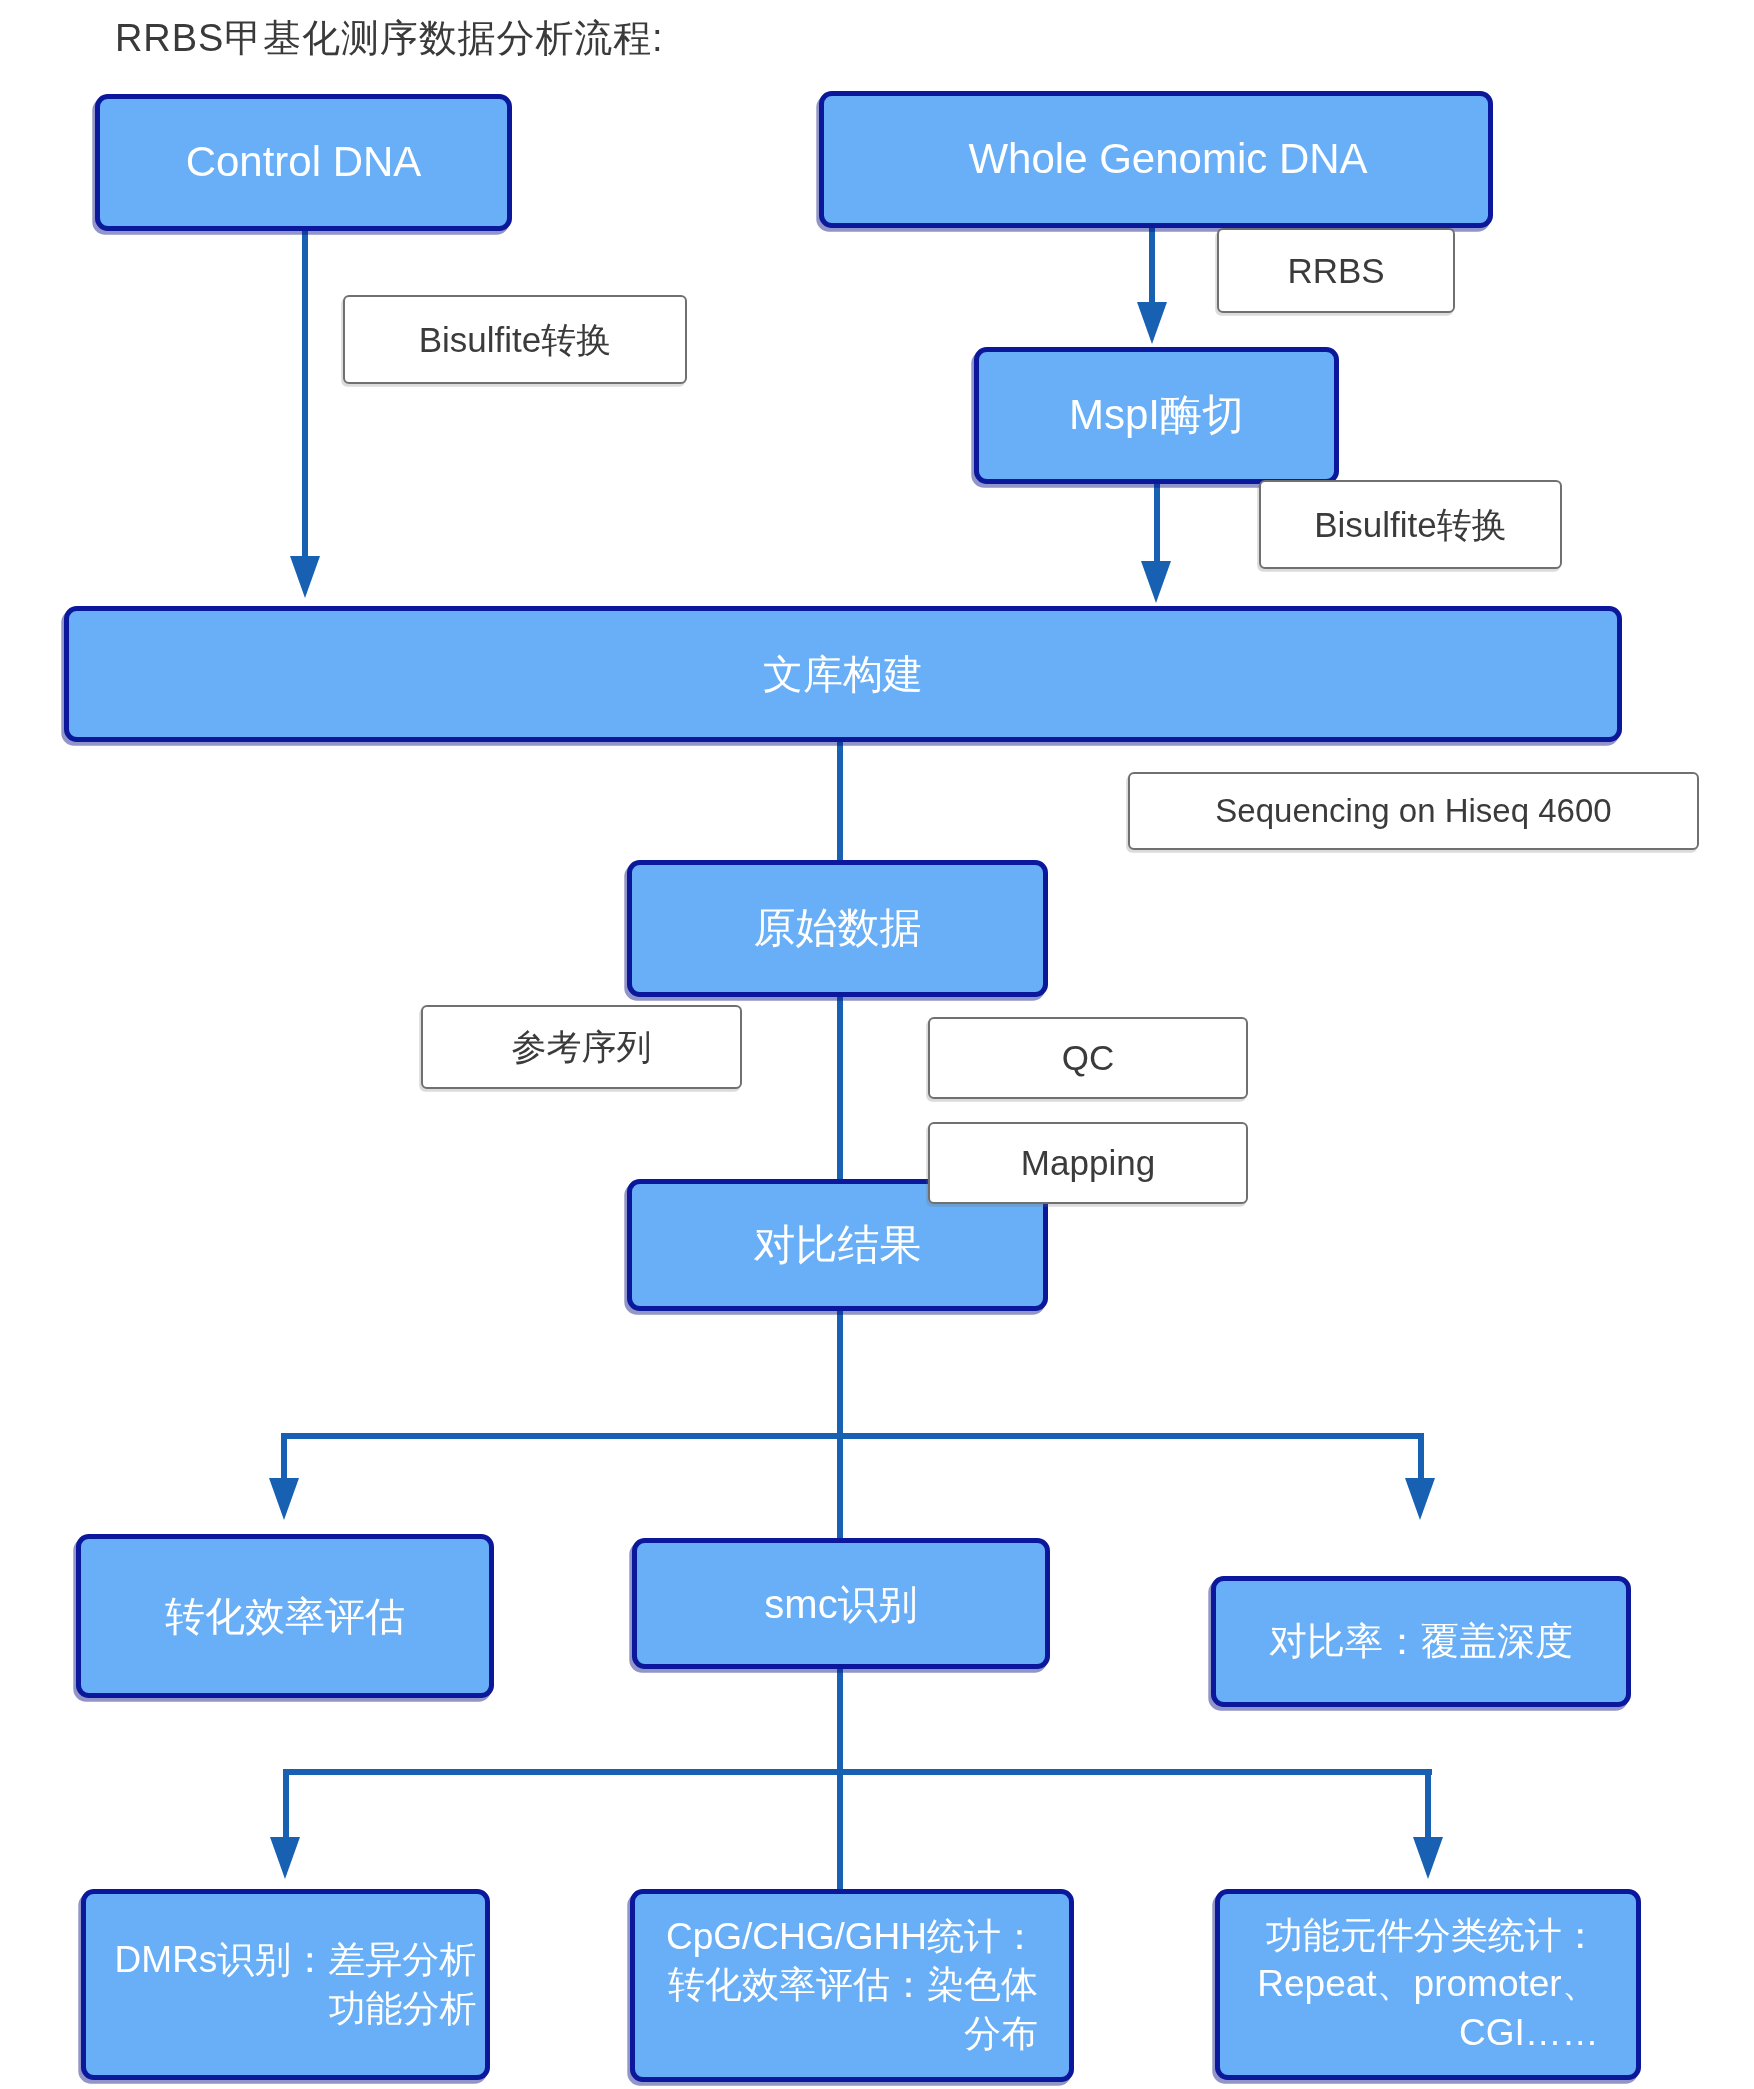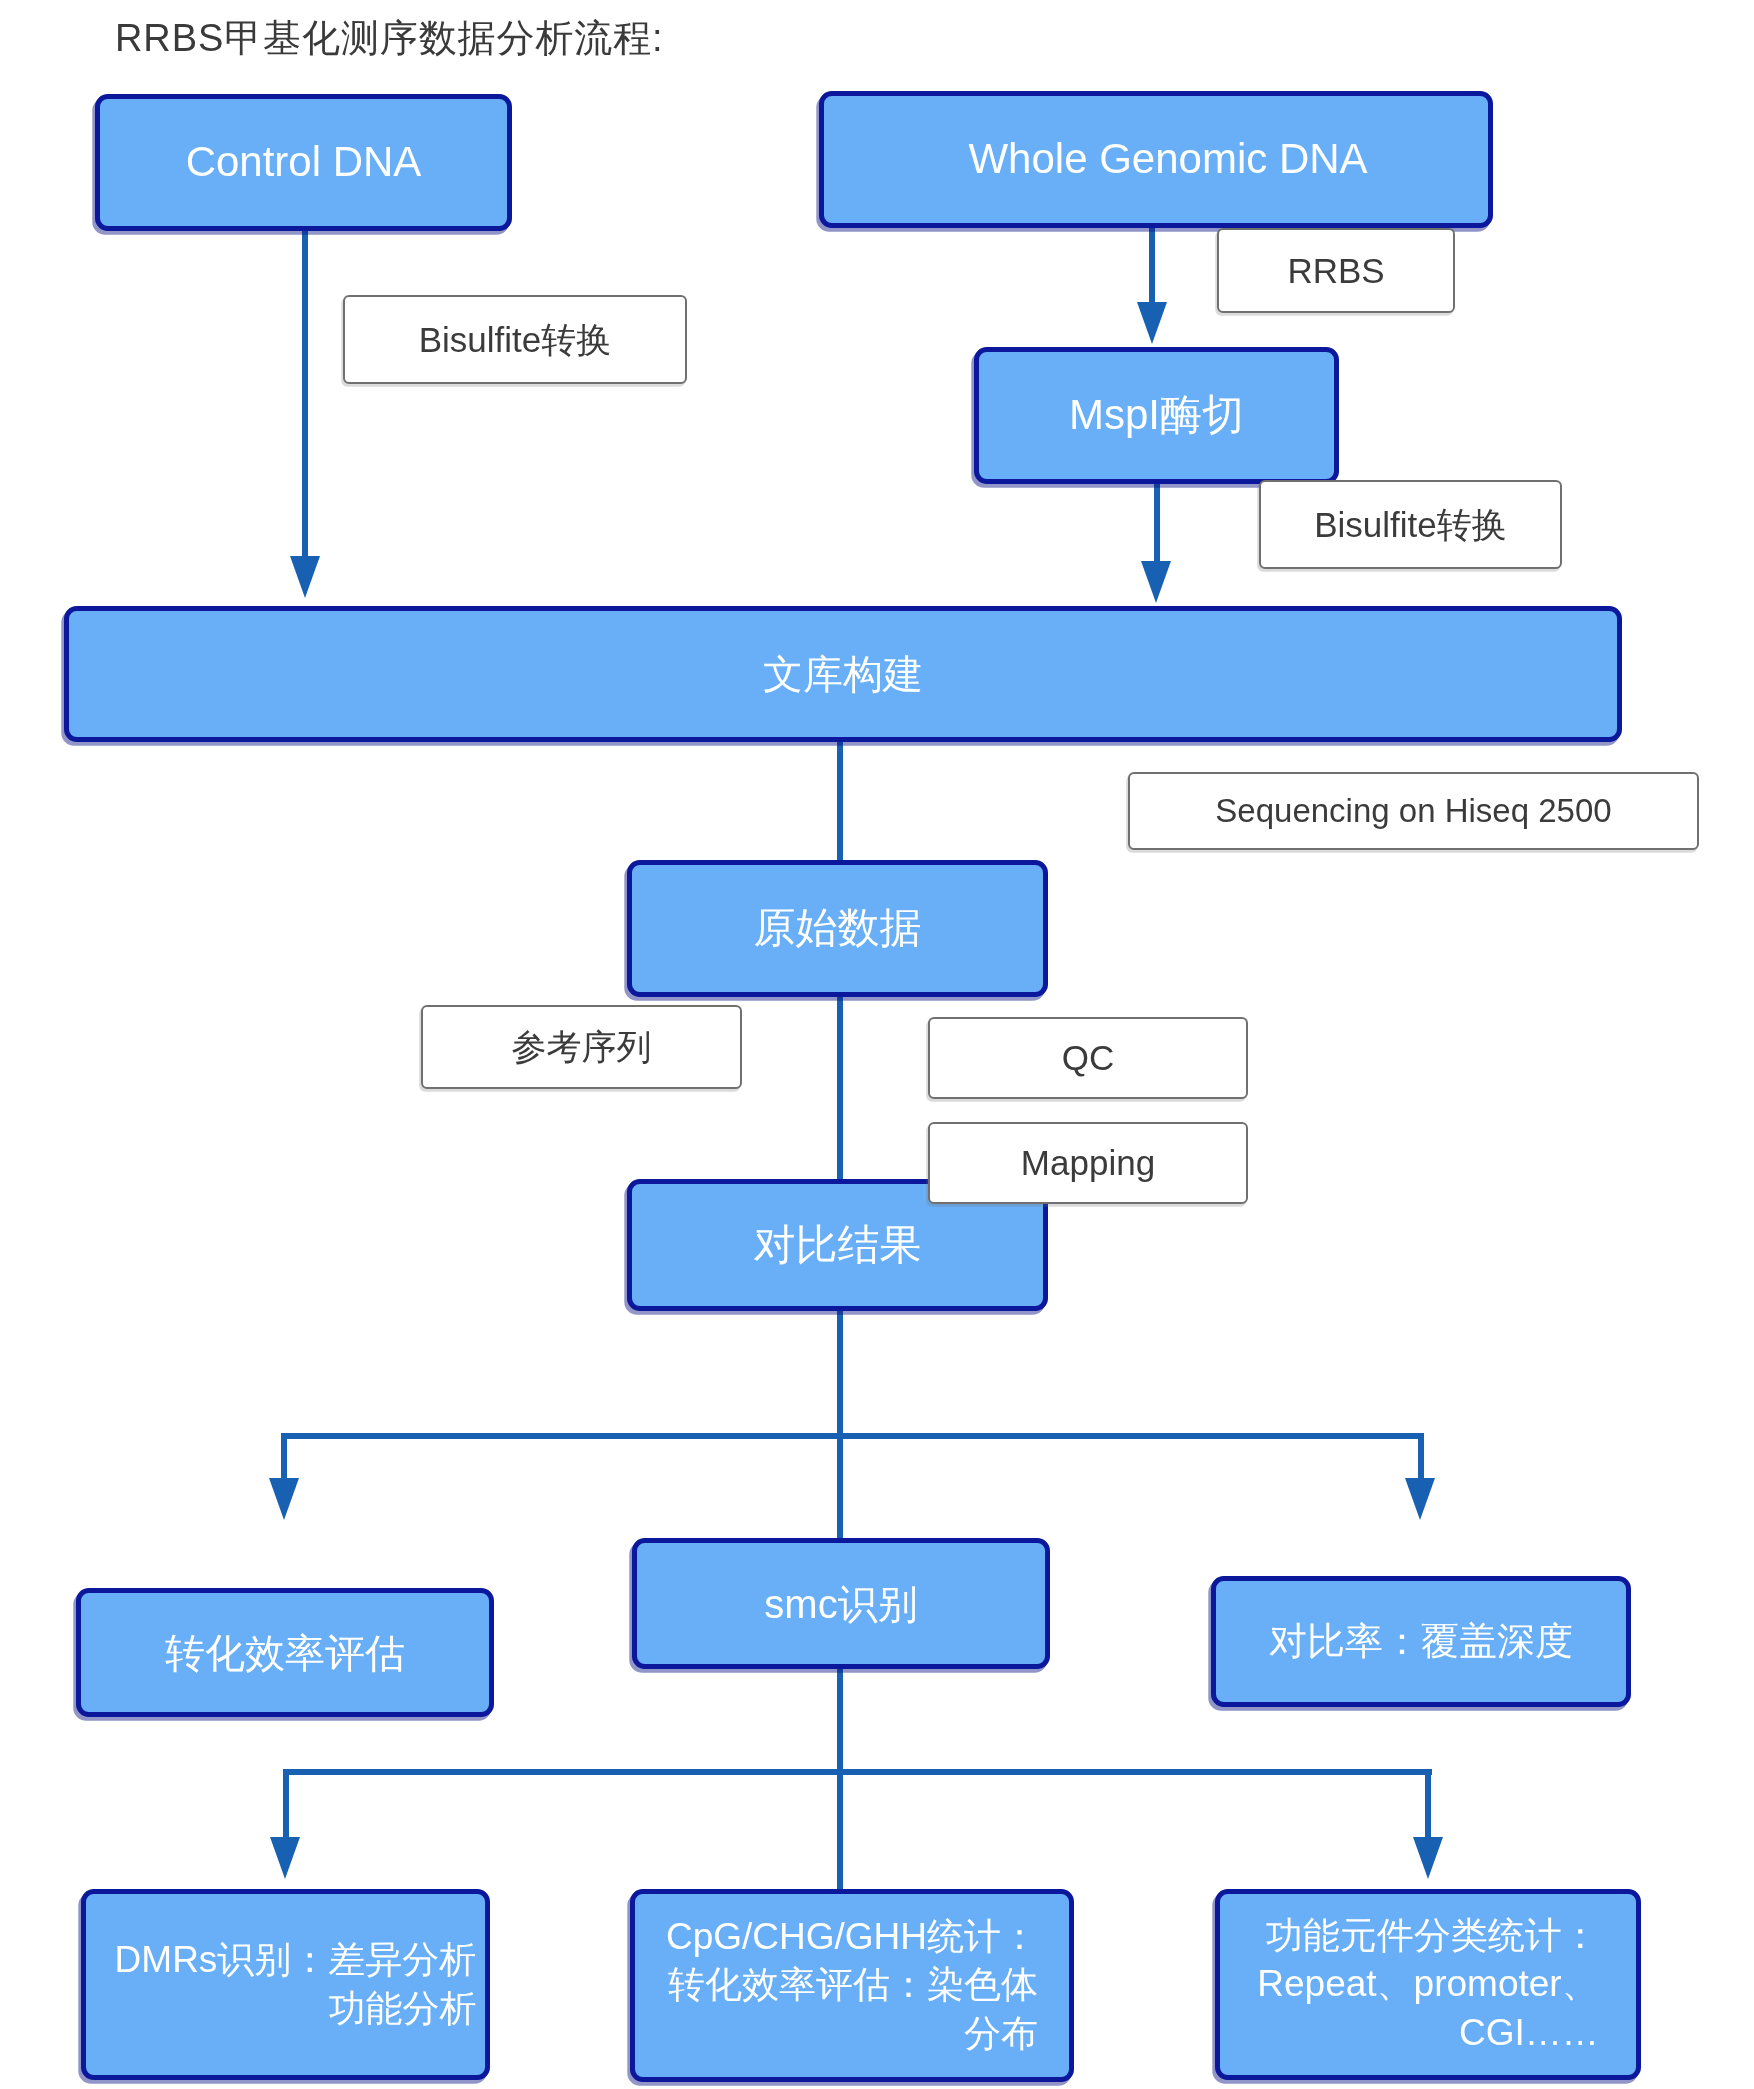--- a/index.html
+++ b/index.html
@@ -48,35 +48,35 @@
 
 <div id="canvas">
   <div id="diagram-title">RRBS甲基化测序数据分析流程:</div>
   <div id="nodes-layer">
       <div class="node process" style="left: 95px; top: 94px; width: 417px; height: 137px; font-size: 42px;">Control DNA</div>
       <div class="node process" style="left: 819px; top: 91px; width: 674px; height: 137px; font-size: 42px; padding-left: 24px;">Whole Genomic DNA</div>
       <div class="node process" style="left: 974px; top: 347px; width: 365px; height: 137px; font-size: 42px;">MspI酶切</div>
       <div class="node process" style="left: 64px; top: 606px; width: 1558px; height: 136px; font-size: 40px;">文库构建</div>
       <div class="node process" style="left: 627px; top: 860px; width: 421px; height: 137px; font-size: 42px;">原始数据</div>
       <div class="node process" style="left: 627px; top: 1179px; width: 421px; height: 132px; font-size: 42px;">对比结果</div>
-      <div class="node process" style="left: 76px; top: 1588px; width: 418px; height: 129px; font-size: 40px;">转化效率评估</div>
+      <div class="node process" style="left: 76px; top: 1534px; width: 418px; height: 164px; font-size: 40px;">转化效率评估</div>
       <div class="node process" style="left: 632px; top: 1538px; width: 418px; height: 131px; font-size: 40px;">smc识别</div>
       <div class="node process" style="left: 1211px; top: 1538px; width: 420px; height: 131px; font-size: 38px; margin-top: 38px;">对比率：覆盖深度</div>
       <div class="node process" style="left: 81px; top: 1889px; width: 409px; height: 191px; font-size: 37px; padding-left: 20px;">DMRs识别：差异分析
 功能分析</div>
       <div class="node process" style="left: 630px; top: 1889px; width: 444px; height: 193px; font-size: 37px;">CpG/CHG/GHH统计：
 转化效率评估：染色体
 分布</div>
       <div class="node process" style="left: 1215px; top: 1889px; width: 426px; height: 191px; font-size: 37px;">功能元件分类统计：
 Repeat、promoter、
 CGI……</div>
       <div class="node annotation" style="left: 343px; top: 295px; width: 344px; height: 89px; font-size: 35px;">Bisulfite转换</div>
       <div class="node annotation" style="left: 1217px; top: 228px; width: 238px; height: 85px; font-size: 35px;">RRBS</div>
       <div class="node annotation" style="left: 1259px; top: 480px; width: 303px; height: 89px; font-size: 35px;">Bisulfite转换</div>
-      <div class="node annotation" style="left: 1128px; top: 772px; width: 571px; height: 78px; font-size: 33px;">Sequencing on Hiseq 2500</div>
+      <div class="node annotation" style="left: 1128px; top: 772px; width: 571px; height: 78px; font-size: 33px;">Sequencing on Hiseq 4600</div>
       <div class="node annotation" style="left: 421px; top: 1005px; width: 321px; height: 84px; font-size: 35px;">参考序列</div>
       <div class="node annotation" style="left: 928px; top: 1017px; width: 320px; height: 82px; font-size: 35px;">QC</div>
       <div class="node annotation" style="left: 928px; top: 1122px; width: 320px; height: 82px; font-size: 35px;">Mapping</div>
     </div>
   <div id="connectors-layer">
       <div class="arrow-shaft" style="left: 302px; top: 231px; width: 6.4px; height: 329px;"></div>
       <div class="arrow-head" style="left: 290px; top: 556px;"></div>
       <div class="arrow-shaft" style="left: 1149px; top: 228px; width: 6.4px; height: 78px;"></div>
       <div class="arrow-head" style="left: 1137px; top: 302px;"></div>
       <div class="arrow-shaft" style="left: 1154px; top: 484px; width: 6.4px; height: 80px;"></div>

